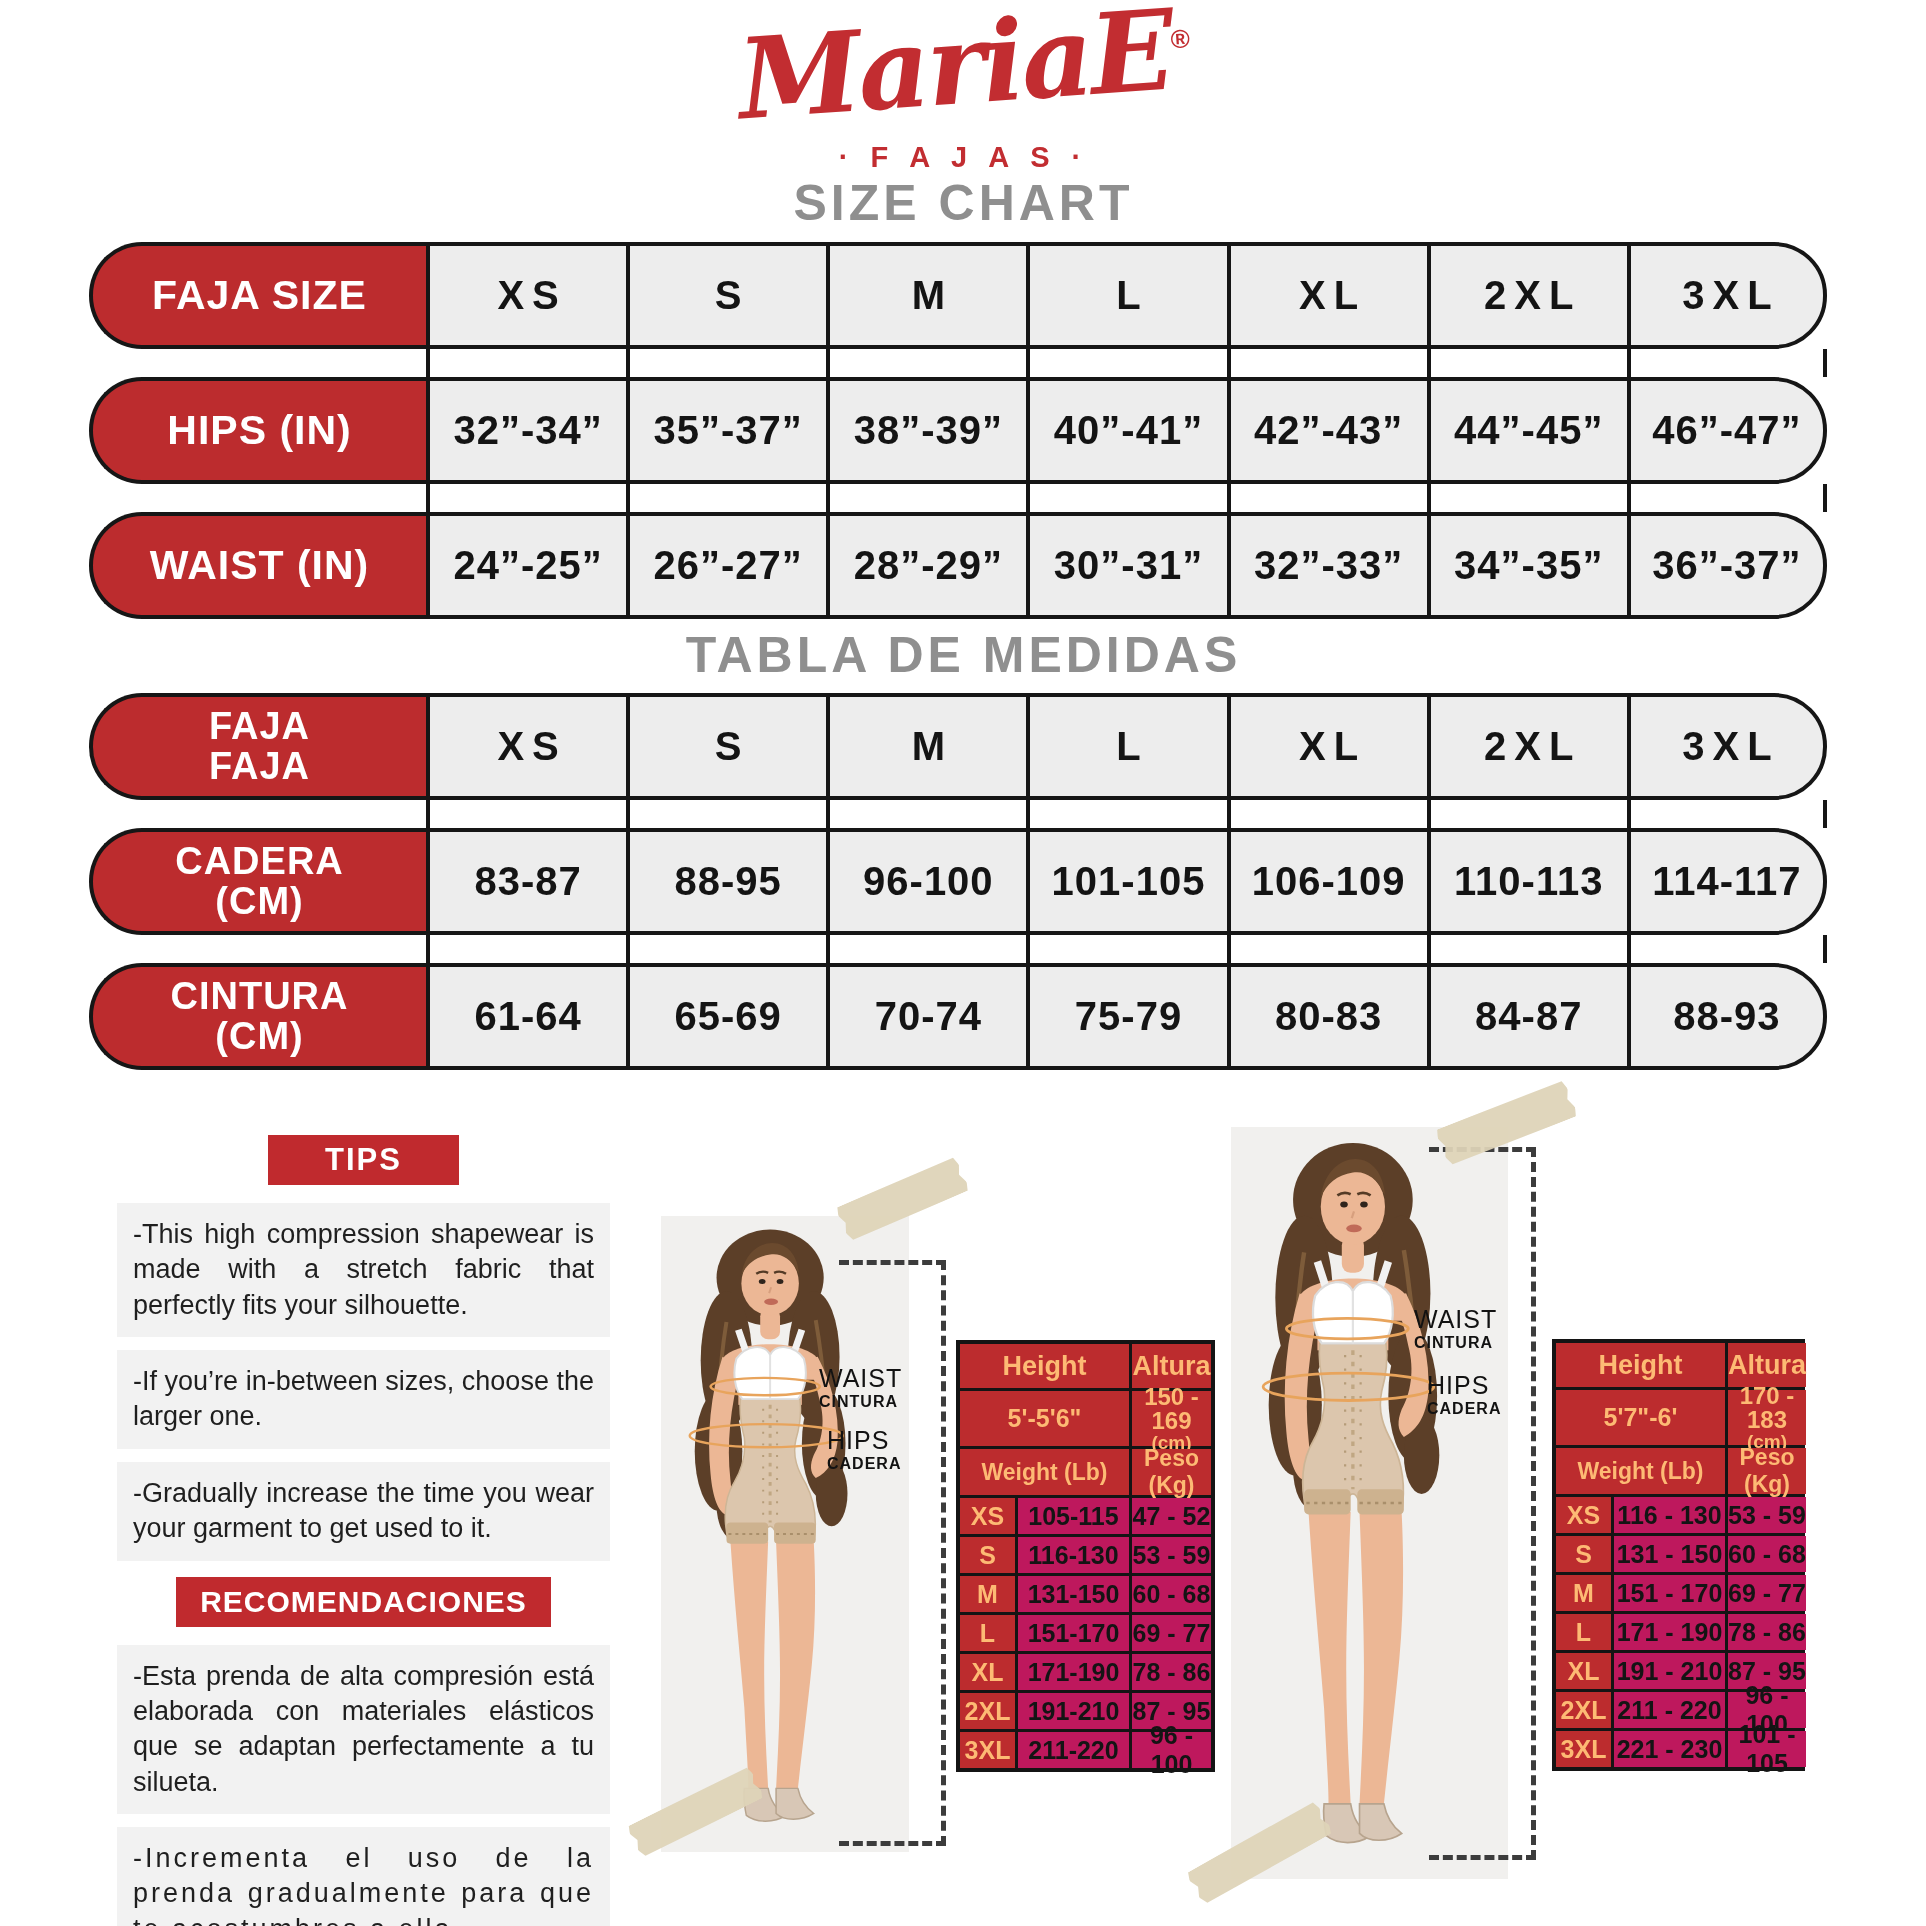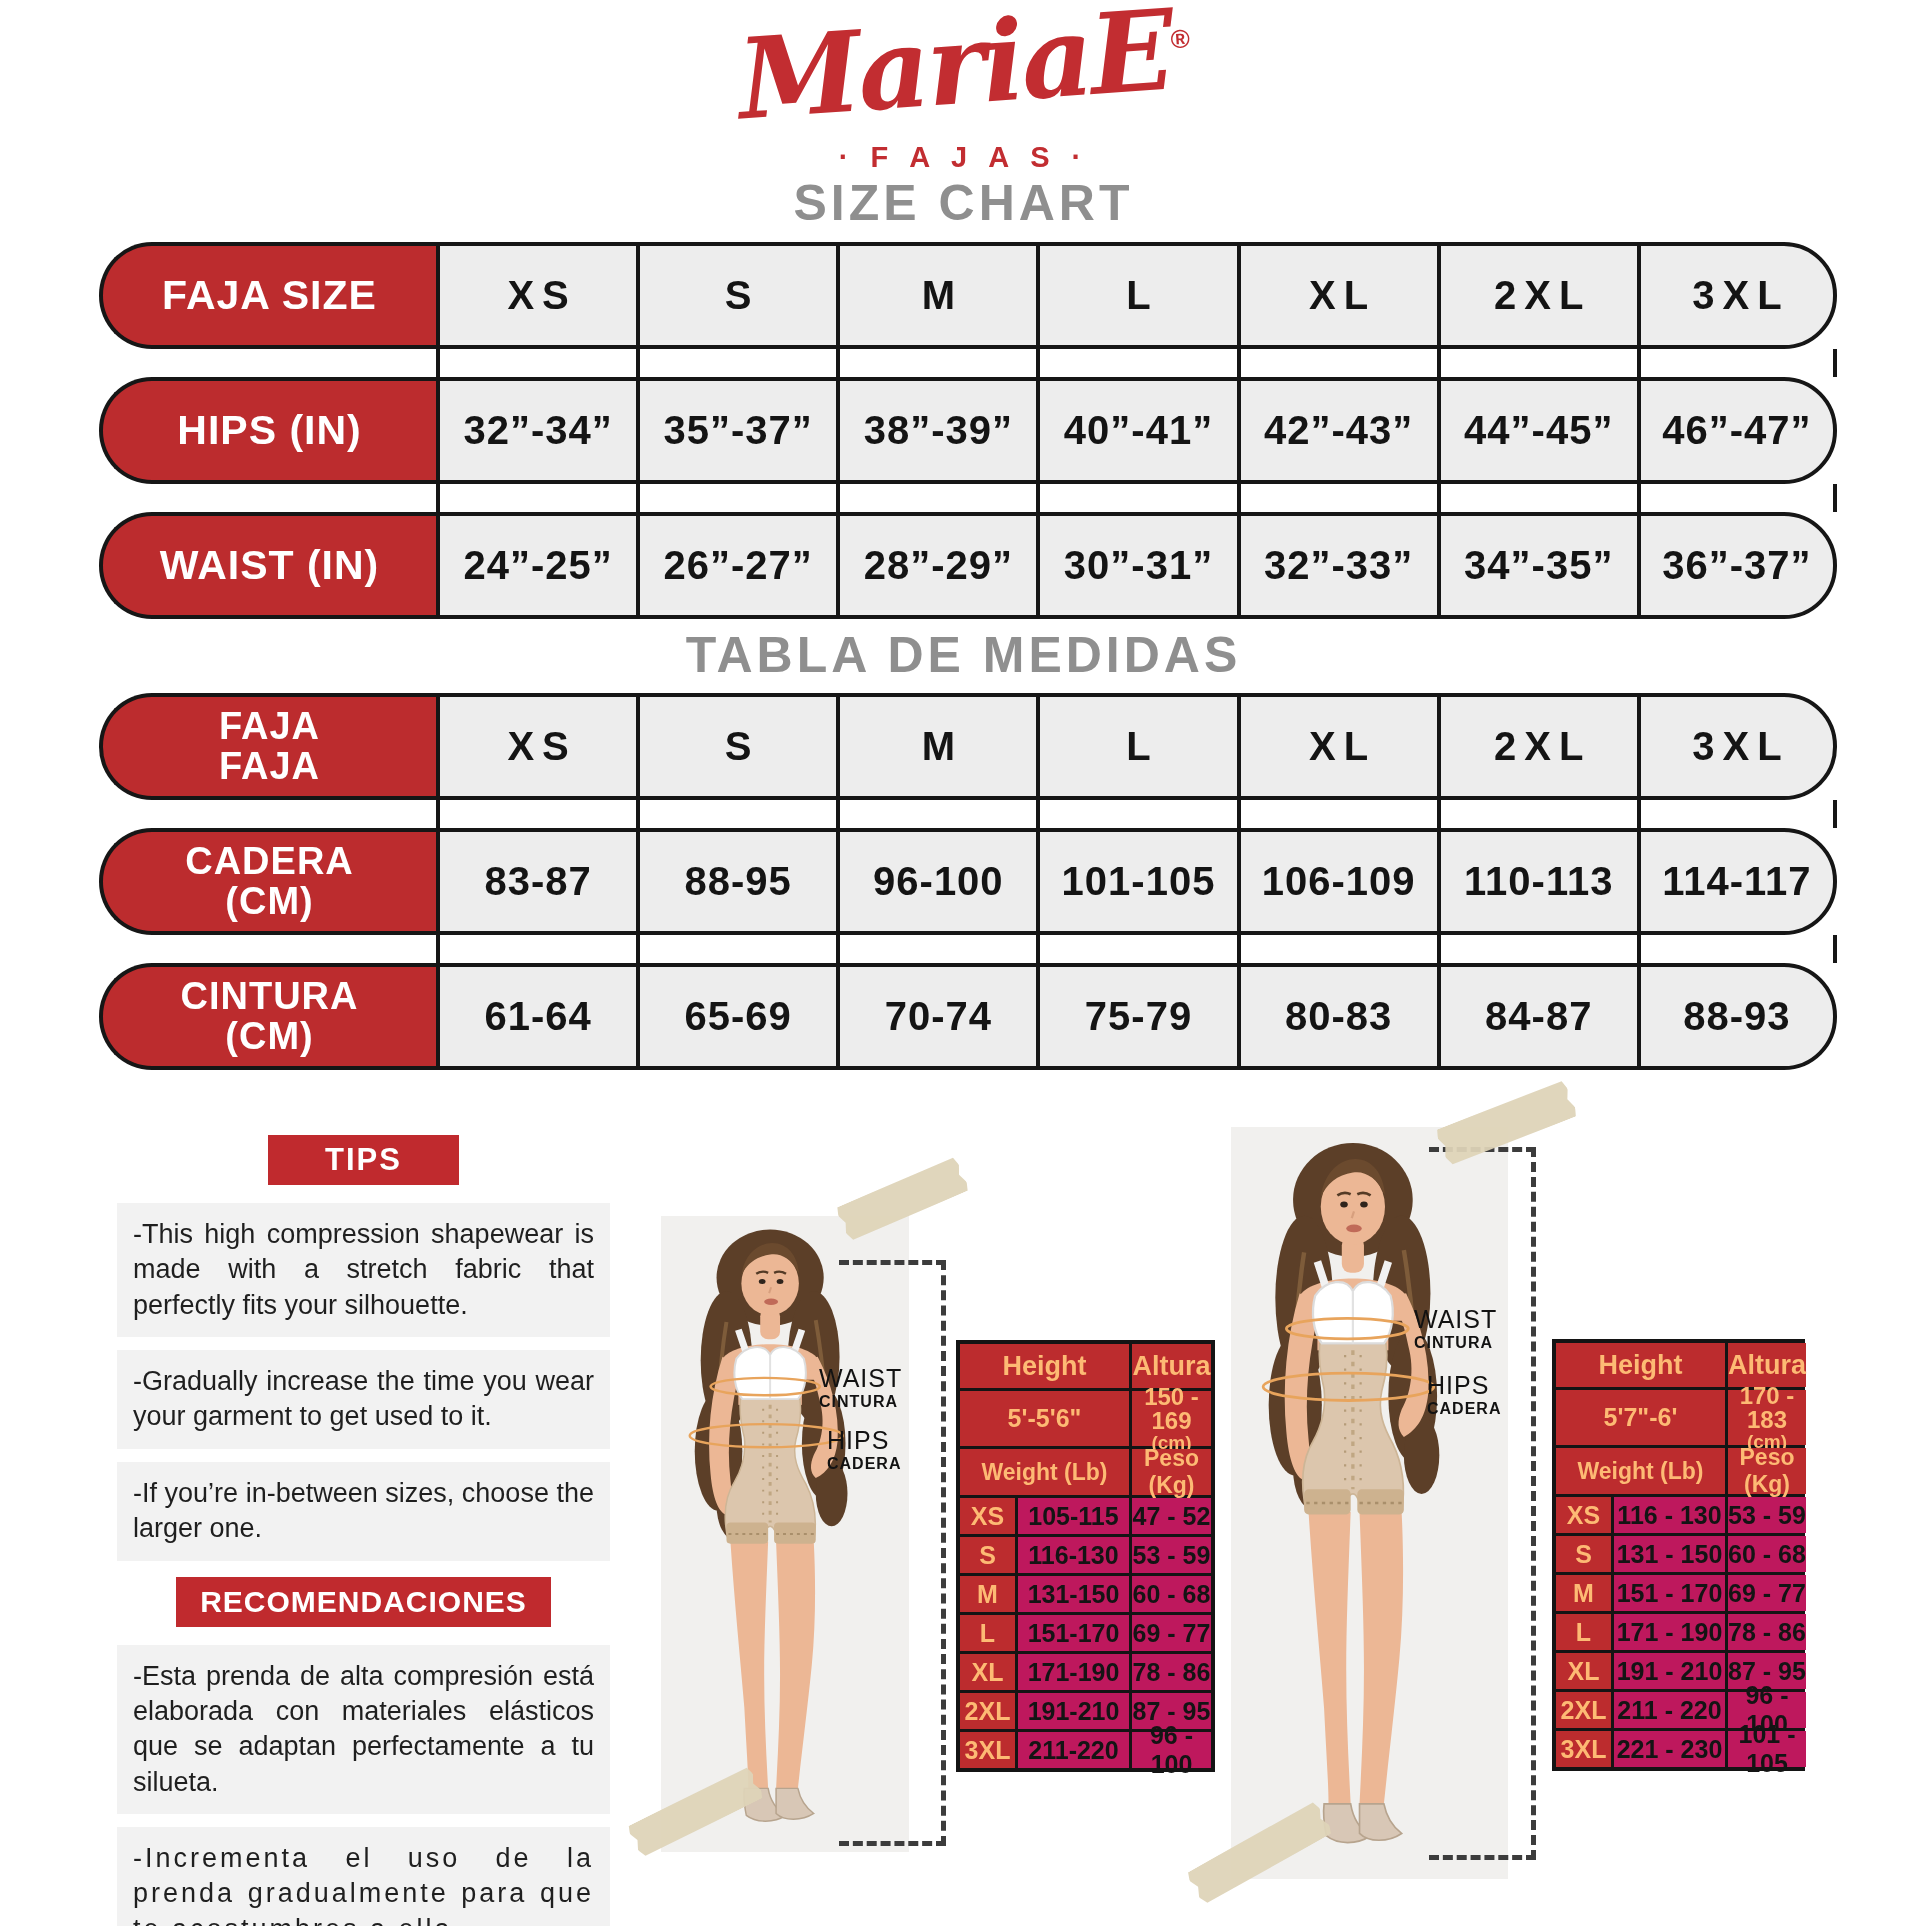--- a/index.html
+++ b/index.html
@@ -10,21 +10,21 @@
   
   .logo-wrap { position:absolute; top:6px; left:0; width:100%; text-align:center; }
   .brand { display:inline-block; font-family:"DejaVu Serif", serif; font-style:italic; font-weight:bold;
            font-size:111px; color:#c22d31; transform:rotate(-4deg); letter-spacing:-3px; line-height:1.05; }
   .reg { font-size:26px; vertical-align:40px; font-style:normal; font-family:"Liberation Sans",sans-serif; }
   .fajas-line { margin-top:18px; color:#c22d31; font-weight:bold; font-size:29px; letter-spacing:7px; }
   .section-title { position:absolute; left:0; width:100%; text-align:center; color:#8f8f8f;
                    font-weight:bold; font-size:50px; letter-spacing:4px; }
 
   
-  .big-table { position:absolute; left:99px; width:1738px; }
+  .big-table { position:absolute; left:89px; width:1738px; }
   .bt-row { display:grid; grid-template-columns:337px repeat(7,1fr); height:107px; }
   .bt-label { background:#bc2c2e; border:4px solid #161616; border-right:none; border-radius:53px 0 0 53px;
               color:#fff; font-weight:bold; font-size:41px; display:flex; flex-direction:column;
               align-items:center; justify-content:center; letter-spacing:1px; line-height:1.05; }
   .bt-cell { background:#ededed; border-top:4px solid #161616; border-bottom:4px solid #161616;
              border-left:4px solid #161616; display:flex; align-items:center; justify-content:center;
              color:#141414; }
   .bt-cell.bt-last { border-right:4px solid #161616; border-radius:0 53px 53px 0; }
   .bt-size { font-weight:bold; font-size:40px; letter-spacing:8px; padding-left:8px; }
   .bt-num  { font-weight:600; font-size:40px; letter-spacing:1px; }
@@ -193,22 +193,22 @@
       <div class="bt-cell bt-num">75-79</div>
       <div class="bt-cell bt-num">80-83</div>
       <div class="bt-cell bt-num">84-87</div>
       <div class="bt-cell bt-num bt-last">88-93</div>
     </div>
   </div>
 
   <div class="tips-col">
     <div class="badge badge-tips">TIPS</div>
     <div class="tip-block">-This high compression shapewear is made with a stretch fabric that perfectly fits your silhouette.</div>
+    <div class="tip-block">-If you’re in-between sizes, choose the larger one.</div>
     <div class="tip-block">-Gradually increase the time you wear your garment to get used to it.</div>
-    <div class="tip-block">-If you’re in-between sizes, choose the larger one.</div>
     <div class="badge badge-reco">RECOMENDACIONES</div>
     <div class="tip-block">-Esta prenda de alta compresión está elaborada con materiales elásticos que se adaptan perfectamente a tu silueta.</div>
     <div class="tip-block tip-spaced">-Incrementa el uso de la prenda gradualmente para que te acostumbres a ella.</div>
 
   </div>
 
   <div class="figure-unit" style="left:661px; top:1216px; width:248px; height:636px;">
     <div class="photo">
       <svg viewBox="0 0 250 660" preserveAspectRatio="none">
         <g fill="#5c3f28">

